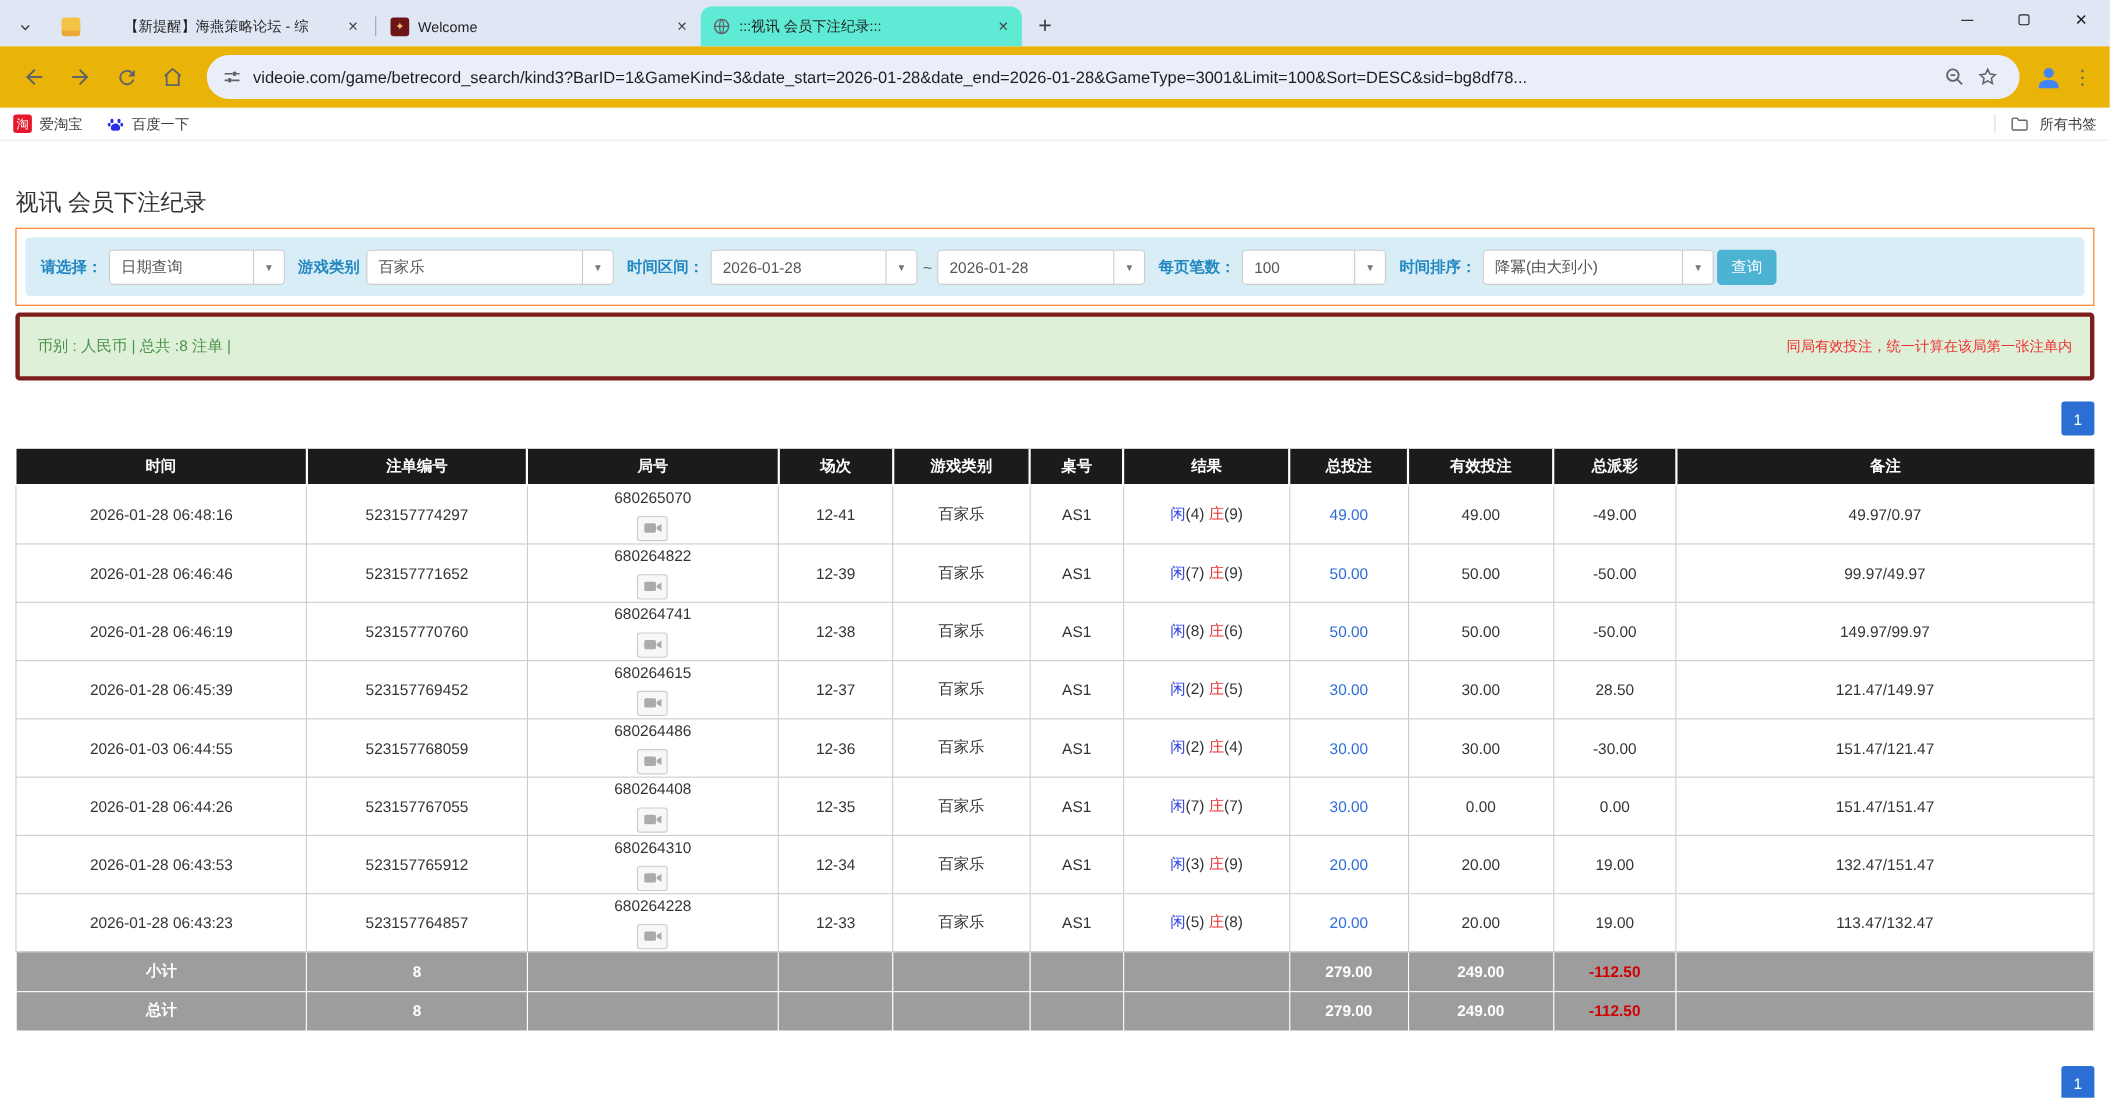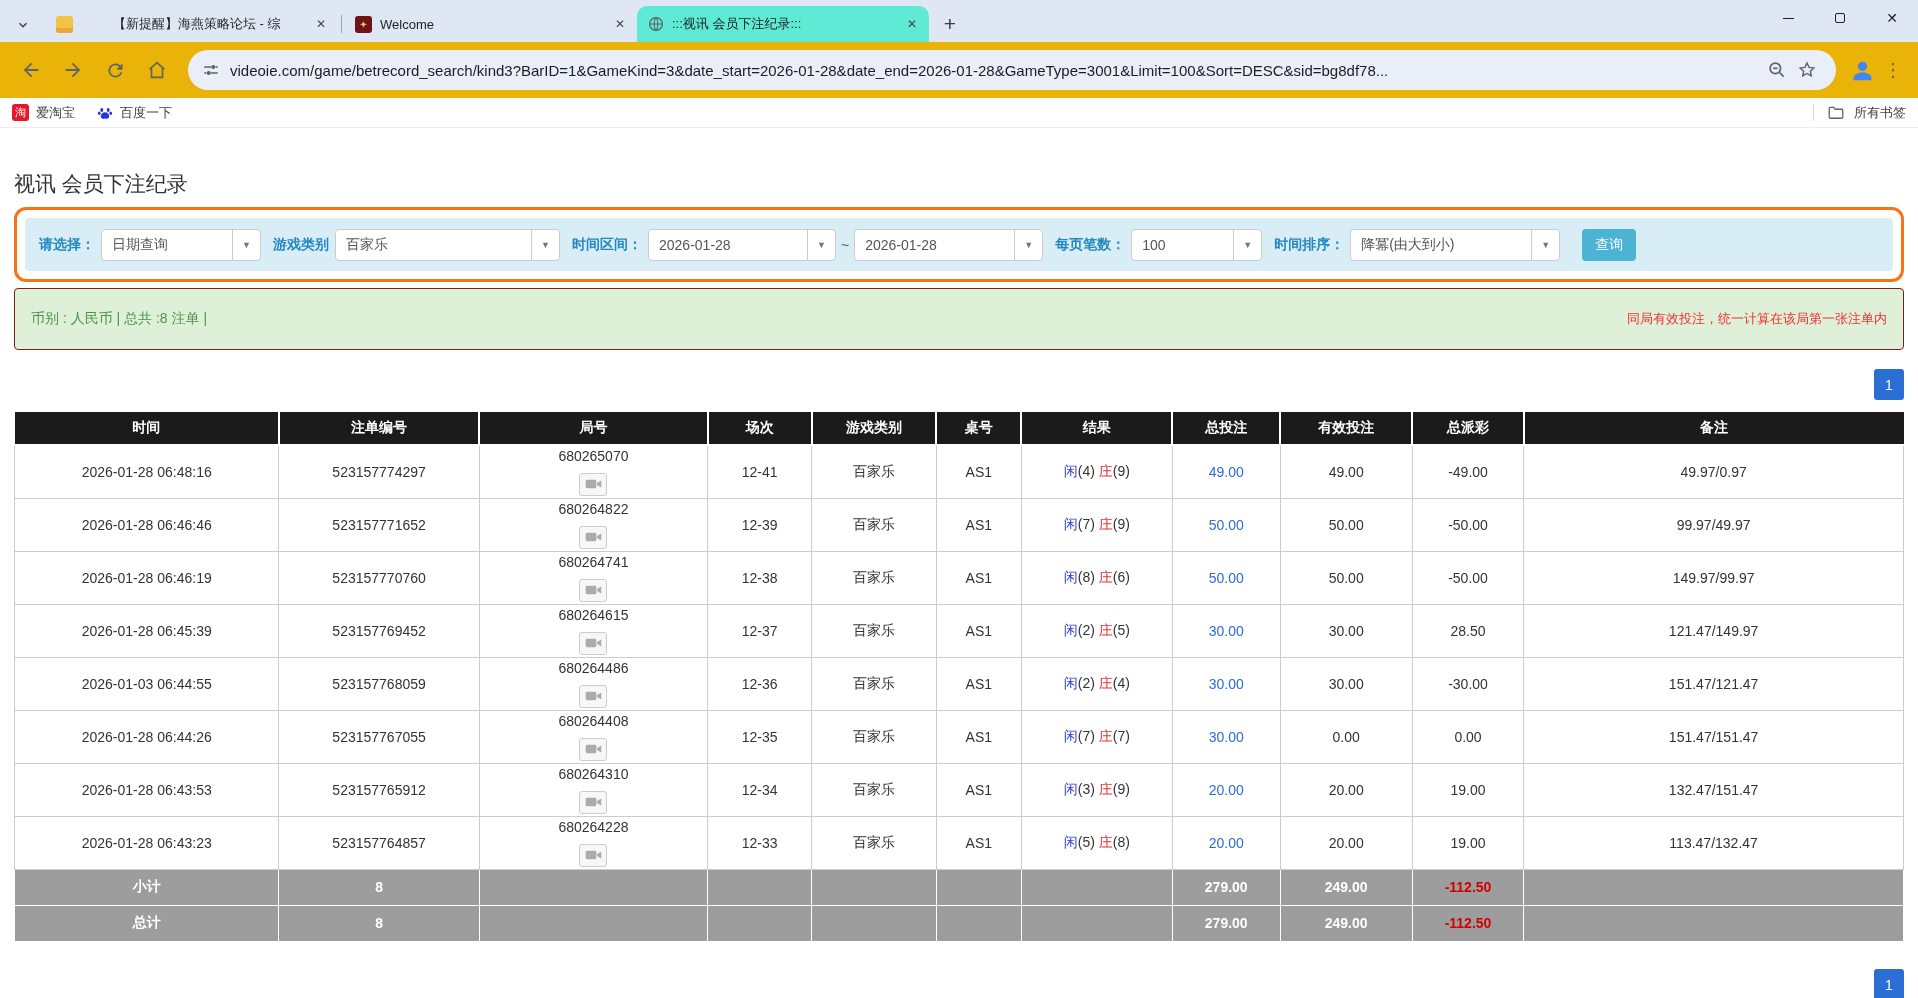--- a/index.html
+++ b/index.html
@@ -42,35 +42,35 @@
   .bm { display:flex; align-items:center; gap:7px; margin-right:22px; font-size:13px; color:#3c4043; }
   .bm-ico-taobao { width:17px; height:17px; background:#e6192c; border-radius:3px; color:#fff; font-size:11px;
     display:flex; align-items:center; justify-content:center; }
   .bm-right { margin-left:auto; display:flex; align-items:center; gap:9px; font-size:13px; color:#404040; }
   .bm-vdiv { width:1px; height:17px; background:#d7dadf; margin-right:4px; }
 
   
   .content { position:relative; padding:0 14px; height:870px; }
   .page-title { font-size:21px; font-weight:400; color:#333; padding-top:42px; height:70px; }
 
-  .filter-panel { border:3px solid #f97316; border-radius:12px; padding:8px; margin-top:9px; }
+  .filter-panel { border:1px solid #f97316; border-radius:0; padding:8px; margin-top:9px; }
   .filter-box { background:#d9edf7; border-radius:4px; height:53px; display:flex; align-items:center; padding:0 14px; }
   .flabel { color:#2387c0; font-weight:bold; font-size:14px; margin:0 6px 0 12px; white-space:nowrap; }
   .flabel:first-child { margin-left:0; }
   .fselect { background:#fff; border:1px solid #ccc; border-radius:4px; height:32px; display:flex; align-items:stretch;
     font-size:14px; color:#555; flex-shrink:0; }
   .fselect .val { flex:1; display:flex; align-items:center; padding:0 10px; white-space:nowrap; overflow:hidden; }
   .fselect .arrow { width:28px; border-left:1px solid #ccc; display:flex; align-items:center; justify-content:center;
     color:#777; font-size:9px; }
   .w1{width:160px}.w2{width:225px}.w3{width:188px}.w4{width:189px}.w5{width:131px}.w6{width:210px}
   .tilde { color:#555; margin:0 5px; font-size:14px; }
-  .search-btn { width:54px; height:32px; margin-left:22px; background:#4cb3d3; border:none; border-radius:4px;
+  .search-btn { width:54px; height:32px; margin-left:3px; background:#4cb3d3; border:none; border-radius:4px;
     color:#fff; font-size:14px; cursor:pointer; flex-shrink:0; }
 
-  .info-bar { margin-top:6px; height:62px; background:#dff0d8; border:1px solid #7f1d1d; border-radius:4px;
+  .info-bar { margin-top:6px; height:62px; background:#dff0d8; border:4px solid #7f1d1d; border-radius:4px;
     display:flex; align-items:center; justify-content:space-between; padding:0 16px; }
   .info-left { color:#4a934a; font-size:14px; }
   .info-right { color:#f03030; font-size:13px; }
 
   .pager-top { margin-top:19px; height:31px; display:flex; justify-content:flex-end; }
   .page-btn { min-width:30px; height:31px; padding:0 9px; background:#2b6fd4; color:#fff; border-radius:3px;
     display:flex; align-items:center; justify-content:center; font-size:14px; }
 
   table.bet { width:100%; border-collapse:collapse; table-layout:fixed; margin-top:12px; }
   .bet thead th { background:#1b1b1b; color:#fff; font-size:14px; font-weight:bold; height:33px;

